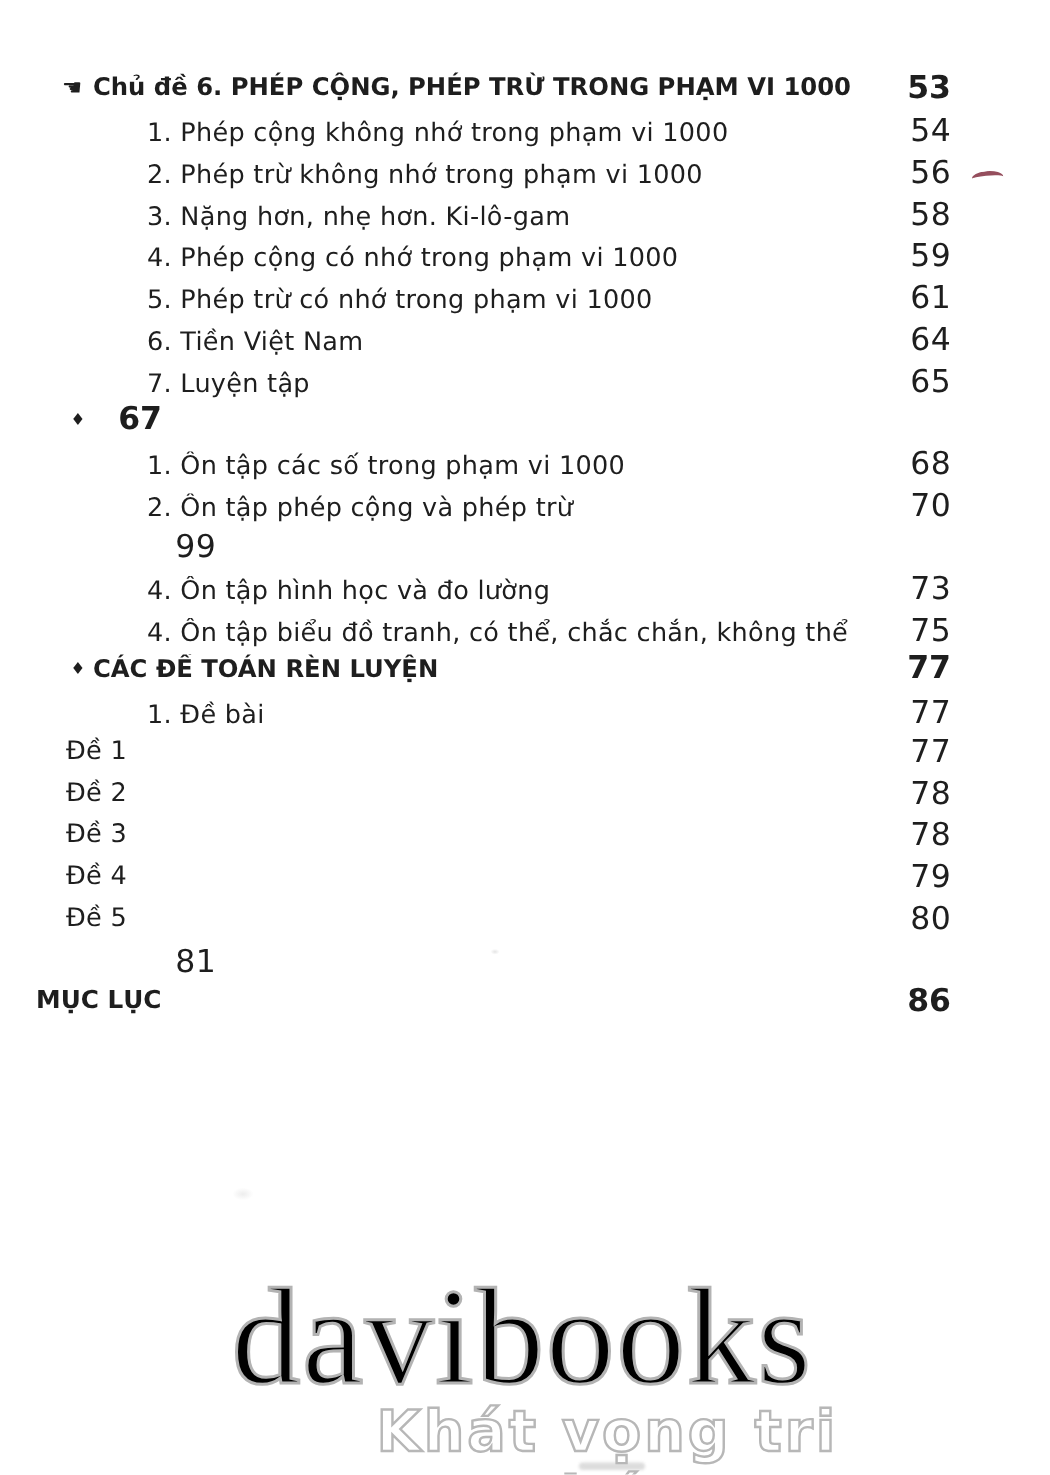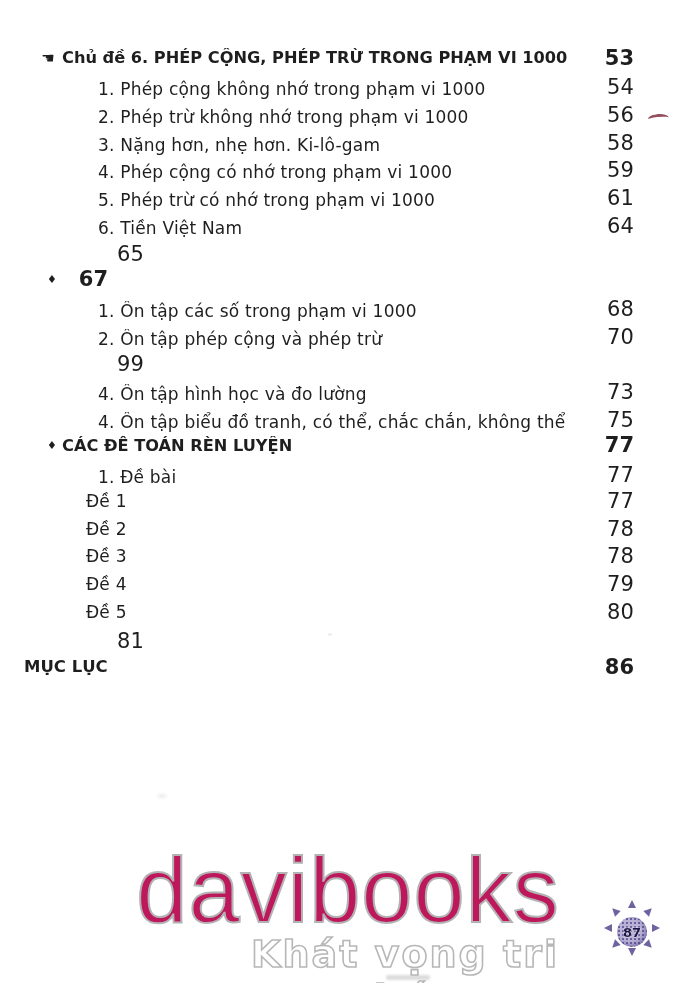--- a/index.html
+++ b/index.html
@@ -15,39 +15,39 @@
   .row .pg  { width:46px; text-align:right; font-size:21px; }
   .bullet { display:inline-block; text-align:center; }
 
   .row.chapter { font-weight:700; font-size:16.2px; padding-left:36px; letter-spacing:0; }
   .row.chapter .bullet { width:24px; font-size:15px; margin-right:2px; }
 
   .row.section { font-weight:700; font-size:16.2px; padding-left:45px; letter-spacing:0; }
   .row.section .bullet { width:14px; font-size:11px; margin-right:3px; }
 
   .row.item1 { padding-left:98px;align-items:flex-end; }
-  .row.item2 { padding-left:86px;justify-content:flex-end; }
+  .row.item2 { padding-left:44px;justify-content:flex-end; }
   .row.plain { font-weight:700; font-size:16.5px; padding-left:24px; letter-spacing:0; }
 
   
   .red-mark { position:absolute; left:648px; top:114px; width:21px; height:6px;
               border-top:3px solid #7b2335; border-radius:50% 60% 40% 50%;
               transform:rotate(-6deg); opacity:.8; }
   .smudge-a { position:absolute; left:152px; top:790px; width:20px; height:12px;
               background:radial-gradient(closest-side,#ededed,#ffffff 70%); }
   .smudge-b { position:absolute; left:386px; top:975px; width:44px; height:5px;
               background:#dcdcdc; filter:blur(1px); border-radius:3px; }
   .smudge-c { position:absolute; left:326px; top:632px; width:8px; height:5px;
               background:radial-gradient(closest-side,#e4e4e4,#ffffff 75%); }
 
   
   .watermark { position:absolute; left:0; top:0; width:700px; height:983px; pointer-events:none; }
   .brand { position:absolute; left:128px; top:838px; width:440px; text-align:center;
-           font-family:Liberation Sans, sans-serif; font-size:92px;
-           color:#be185d; -webkit-text-stroke:2px #b3b3b3; letter-spacing:1px; }
+           font-family:Liberation Serif, serif; font-size:92px;
+           color:#000000; -webkit-text-stroke:2px #b3b3b3; letter-spacing:1px; }
   .slogan { position:absolute; left:240px; top:932px; width:330px; text-align:center;
             font-family:"DejaVu Sans","Liberation Sans",sans-serif; font-weight:700;
             font-size:38px; color:#ffffff; -webkit-text-stroke:1.6px #b7b7b7;
             letter-spacing:2px; }
 
   
   .badge { position:absolute; left:594px; top:894px; width:76px; height:76px; }
   .badge-circle { position:absolute; left:23px; top:23px; width:30px; height:30px;
                   border-radius:50%;
                   background-color:#b9b1d6;
@@ -90,20 +90,21 @@
       </div>
       <div class="row item1">
         <span class="lbl">5. Phép trừ có nhớ trong phạm vi 1000</span>
         <span class="pg">61</span>
       </div>
       <div class="row item1">
         <span class="lbl">6. Tiền Việt Nam</span>
         <span class="pg">64</span>
       </div>
       <div class="row item1">
+        <span class="lbl">7. Luyện tập</span>
         <span class="pg">65</span>
       </div>
       <div class="row section">
         <span class="bullet">♦</span>
         <span class="pg">67</span>
       </div>
       <div class="row item1">
         <span class="lbl">1. Ôn tập các số trong phạm vi 1000</span>
         <span class="pg">68</span>
       </div>
@@ -163,27 +164,14 @@
   <div class="red-mark"></div>
   <div class="smudge-a"></div>
   <div class="smudge-b"></div>
   <div class="smudge-c"></div>
 
   <div class="watermark">
     <div class="brand">davibooks</div>
     <div class="slogan">Khát vọng tri thức</div>
   </div>
 
-  <div class="badge">
-    <span class="ray" style="transform:translate(-50%,-100%) rotate(0deg)   translateY(-24px)"></span>
-    <span class="ray" style="transform:translate(-50%,-100%) rotate(45deg)  translateY(-24px)"></span>
-    <span class="ray" style="transform:translate(-50%,-100%) rotate(90deg)  translateY(-24px)"></span>
-    <span class="ray" style="transform:translate(-50%,-100%) rotate(135deg) translateY(-24px)"></span>
-    <span class="ray" style="transform:translate(-50%,-100%) rotate(180deg) translateY(-24px)"></span>
-    <span class="ray" style="transform:translate(-50%,-100%) rotate(225deg) translateY(-24px)"></span>
-    <span class="ray" style="transform:translate(-50%,-100%) rotate(270deg) translateY(-24px)"></span>
-    <span class="ray" style="transform:translate(-50%,-100%) rotate(315deg) translateY(-24px)"></span>
-    <div class="badge-circle">
-      <span class="badge-num">87</span>
-    </div>
-  </div>
 
 </div>
 
 </body></html>

